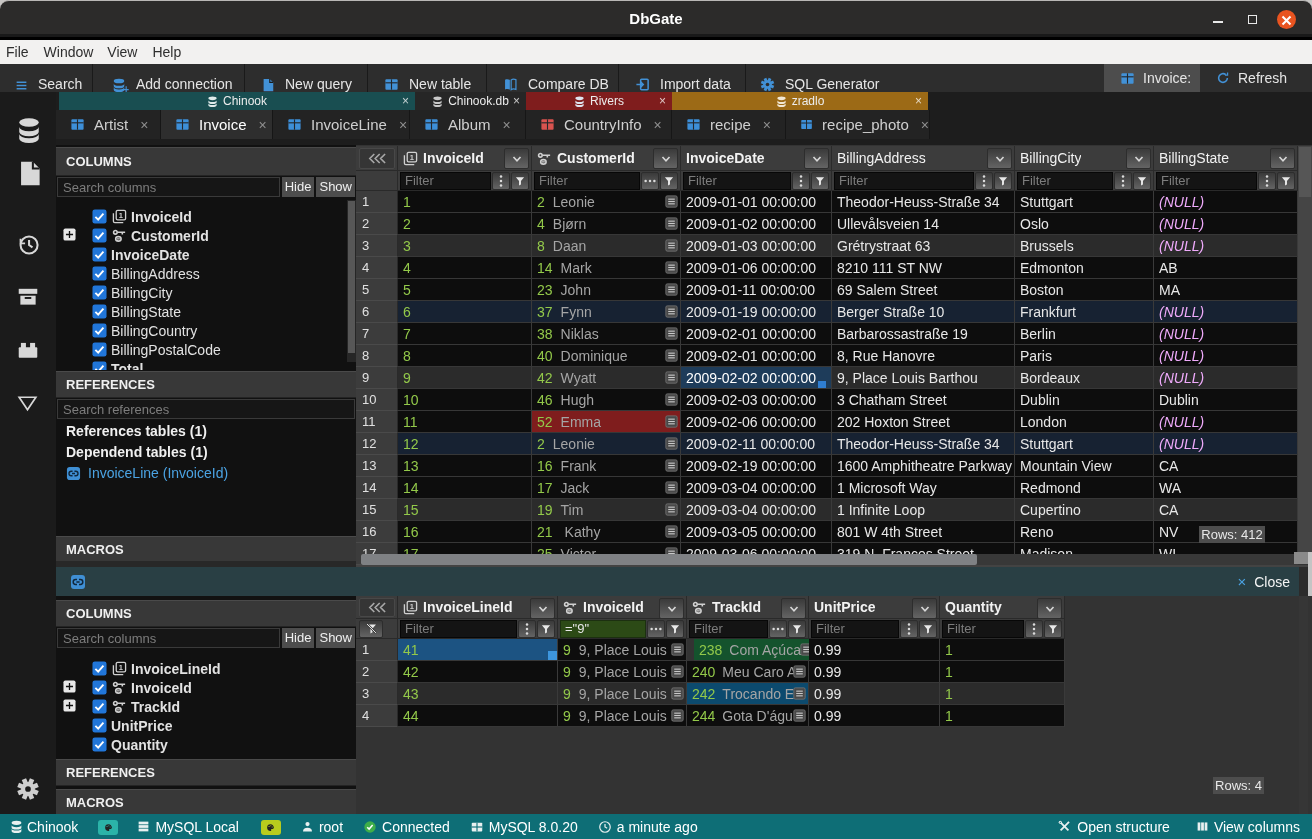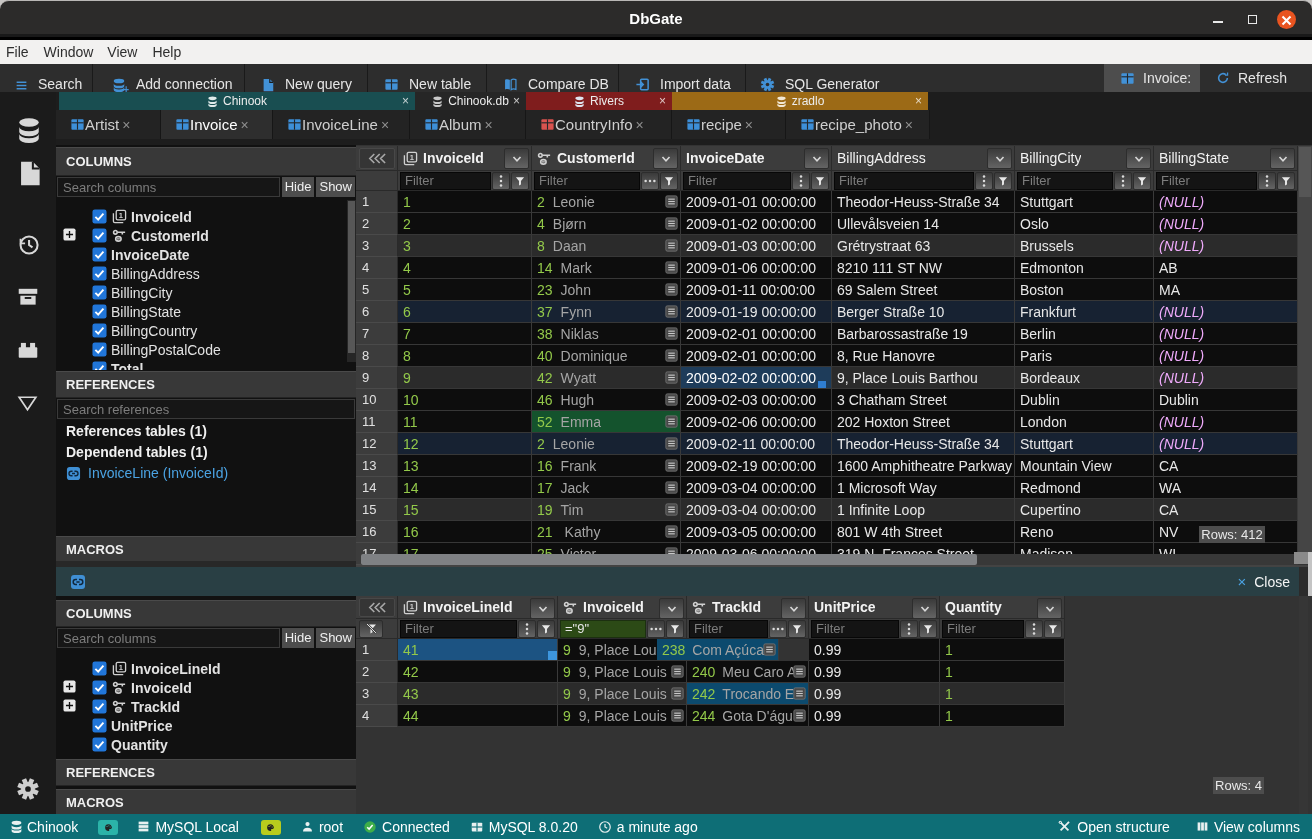--- a/index.html
+++ b/index.html
@@ -9,21 +9,21 @@
 .titlebar{left:0;top:0;width:1312px;height:37px;background:#2c2b2a;border-top:1px solid #b9b7b5;border-bottom:3px solid #191919;border-radius:9px 9px 0 0}
 .menubar{left:0;top:40px;width:1312px;height:24px;background:#f2f1f0;color:#2e2e2e;font-size:15px}
 .toolbar{left:0;top:64px;width:1312px;height:28px;background:#2d2d2d}
 .tbtn{height:28px;padding-left:16px;border-right:1px solid #1a1a1a;color:#e6e6e6;font-size:14px;display:flex;align-items:flex-end;gap:10px;white-space:nowrap;overflow:visible;flex:none}
 .sidebar{left:0;top:92px;width:56px;height:722px;background:#1b1b1b}
 .statusbar{left:0;top:814px;width:1312px;height:25px;background:#0e6e76;color:#fff;font-size:14px}
 .connrow{left:56px;top:92px;width:1256px;height:18px;background:#1d1d1d;display:flex}
 .conntab{height:18px;position:relative;display:flex;align-items:center;justify-content:center;color:#ececec;font-size:12px;gap:5px}
 .conntab .x{position:absolute;right:6px;color:rgba(255,255,255,.75);font-size:12px}
 .tabrow{left:56px;top:110px;width:1256px;height:35px;background:#1d1d1d;display:flex}
-.ttab{height:29px;display:flex;align-items:center;padding-left:14px;font-size:15px;color:#cfcfcf;background:#232323;border-right:1px solid #161616}
+.ttab{height:29px;display:flex;align-items:center;padding-left:14px;gap:9px;font-size:15px;color:#cfcfcf;background:#232323;border-right:1px solid #161616}
 .ttab .x{color:#8f8f8f;font-size:14px;margin-left:3px}
 .sect{background:#383838;color:#f0f0f0;font-weight:bold;font-size:13px;line-height:25px;padding-left:10px;border-top:1px solid #4a4a4a;border-bottom:1px solid #242424}
 .srch{display:flex;height:22px;padding:1px 1px}
 .sinput{flex:1;background:#161616;border:1px solid #3a3a3a;color:#7d7d7d;font-size:13px;line-height:18px;padding:1px 5px;height:20px}
 .sbtn{background:#4d4d4d;color:#f0f0f0;font-size:13px;line-height:20px;height:20px;padding:0 3px;margin-left:2px}
 .citem{display:flex;align-items:center;height:19px;gap:5px;font-size:14px;color:#e2e2e2}
 .b{font-weight:bold}
 .hcell{position:absolute;top:0;background:#3c3c3c;border-right:1px solid #2a2a2a;border-bottom:1px solid #2a2a2a;display:flex;align-items:center;height:25px;color:#f2f2f2;font-size:14px;font-weight:bold;padding-left:5px;gap:5px}
 .chev{position:absolute;right:2px;top:2px;width:25px;height:21px;background:linear-gradient(#3a3a3a,#646464);border:1px solid #2d2d2d;border-radius:2px;display:flex;align-items:center;justify-content:center}
 .fcell{position:absolute;top:26px;height:20px;background:#3c3c3c;border-right:1px solid #2a2a2a;border-bottom:1px solid #2a2a2a;display:flex;align-items:center;padding:2px}
@@ -655,21 +655,21 @@
           <line x1="4.5" y1="8" x2="11.5" y2="8" stroke="#c9c9c9" stroke-width="1.2"></line>
           <line x1="4.5" y1="10.5" x2="11.5" y2="10.5" stroke="#c9c9c9" stroke-width="1.2"></line>
         </svg></span>
     </div>
 <div class="dcell" style="left:681px;top:389px;width:151px;height:22px;background:#0d0d0d;">2009-02-03 00:00:00</div>
 <div class="dcell" style="left:832px;top:389px;width:183px;height:22px;background:#0d0d0d;">3 Chatham Street</div>
 <div class="dcell" style="left:1015px;top:389px;width:139px;height:22px;background:#0d0d0d;">Dublin</div>
 <div class="dcell" style="left:1154px;top:389px;width:144px;height:22px;background:#0d0d0d;">Dublin</div>
 <div class="rnum" style="left:356px;top:411px;width:42px;height:22px;">11</div>
 <div class="dcell g" style="left:398px;top:411px;width:134px;height:22px;background:#0d0d0d;">11</div>
-<div class="dcell" style="left:532px;top:411px;width:149px;height:22px;background:#14532d;">
+<div class="dcell" style="left:532px;top:411px;width:149px;height:22px;background:#7f1d1d;">
       <span class="g">52</span>
       <span class="gr" style="margin-left:8px">Emma</span>
       <span class="docic"><svg width="15" height="15" viewBox="0 0 16 16">
           <rect x="2" y="2" width="12" height="12" rx="1.5" fill="#484848" stroke="#707070"></rect>
           <line x1="4.5" y1="5.5" x2="11.5" y2="5.5" stroke="#c9c9c9" stroke-width="1.2"></line>
           <line x1="4.5" y1="8" x2="11.5" y2="8" stroke="#c9c9c9" stroke-width="1.2"></line>
           <line x1="4.5" y1="10.5" x2="11.5" y2="10.5" stroke="#c9c9c9" stroke-width="1.2"></line>
         </svg></span>
     </div>
 <div class="dcell" style="left:681px;top:411px;width:151px;height:22px;background:#0d0d0d;">2009-02-06 00:00:00</div>
@@ -1033,21 +1033,21 @@
 <div class="dcell" style="left:558px;top:639px;width:129px;height:22px;background:#0d0d0d">
       <span class="g">9</span>
       <span class="gr" style="margin-left:8px">9, Place Louis B</span>
       <span class="docic"><svg width="15" height="15" viewBox="0 0 16 16">
           <rect x="2" y="2" width="12" height="12" rx="1.5" fill="#484848" stroke="#707070"></rect>
           <line x1="4.5" y1="5.5" x2="11.5" y2="5.5" stroke="#c9c9c9" stroke-width="1.2"></line>
           <line x1="4.5" y1="8" x2="11.5" y2="8" stroke="#c9c9c9" stroke-width="1.2"></line>
           <line x1="4.5" y1="10.5" x2="11.5" y2="10.5" stroke="#c9c9c9" stroke-width="1.2"></line>
         </svg></span>
     </div>
-<div class="dcell" style="left:657px;top:639px;width:122px;height:22px;background:#0c4a6e">
+<div class="dcell" style="left:694px;top:639px;width:122px;height:22px;background:#14532d">
       <span class="g">238</span>
       <span class="gr" style="margin-left:7px">Com Açúca</span>
       <span class="docic"><svg width="15" height="15" viewBox="0 0 16 16">
           <rect x="2" y="2" width="12" height="12" rx="1.5" fill="#484848" stroke="#707070"></rect>
           <line x1="4.5" y1="5.5" x2="11.5" y2="5.5" stroke="#c9c9c9" stroke-width="1.2"></line>
           <line x1="4.5" y1="8" x2="11.5" y2="8" stroke="#c9c9c9" stroke-width="1.2"></line>
           <line x1="4.5" y1="10.5" x2="11.5" y2="10.5" stroke="#c9c9c9" stroke-width="1.2"></line>
         </svg></span>
     </div>
 <div class="dcell" style="left:809px;top:639px;width:131px;height:22px;background:#0d0d0d">0.99</div>

